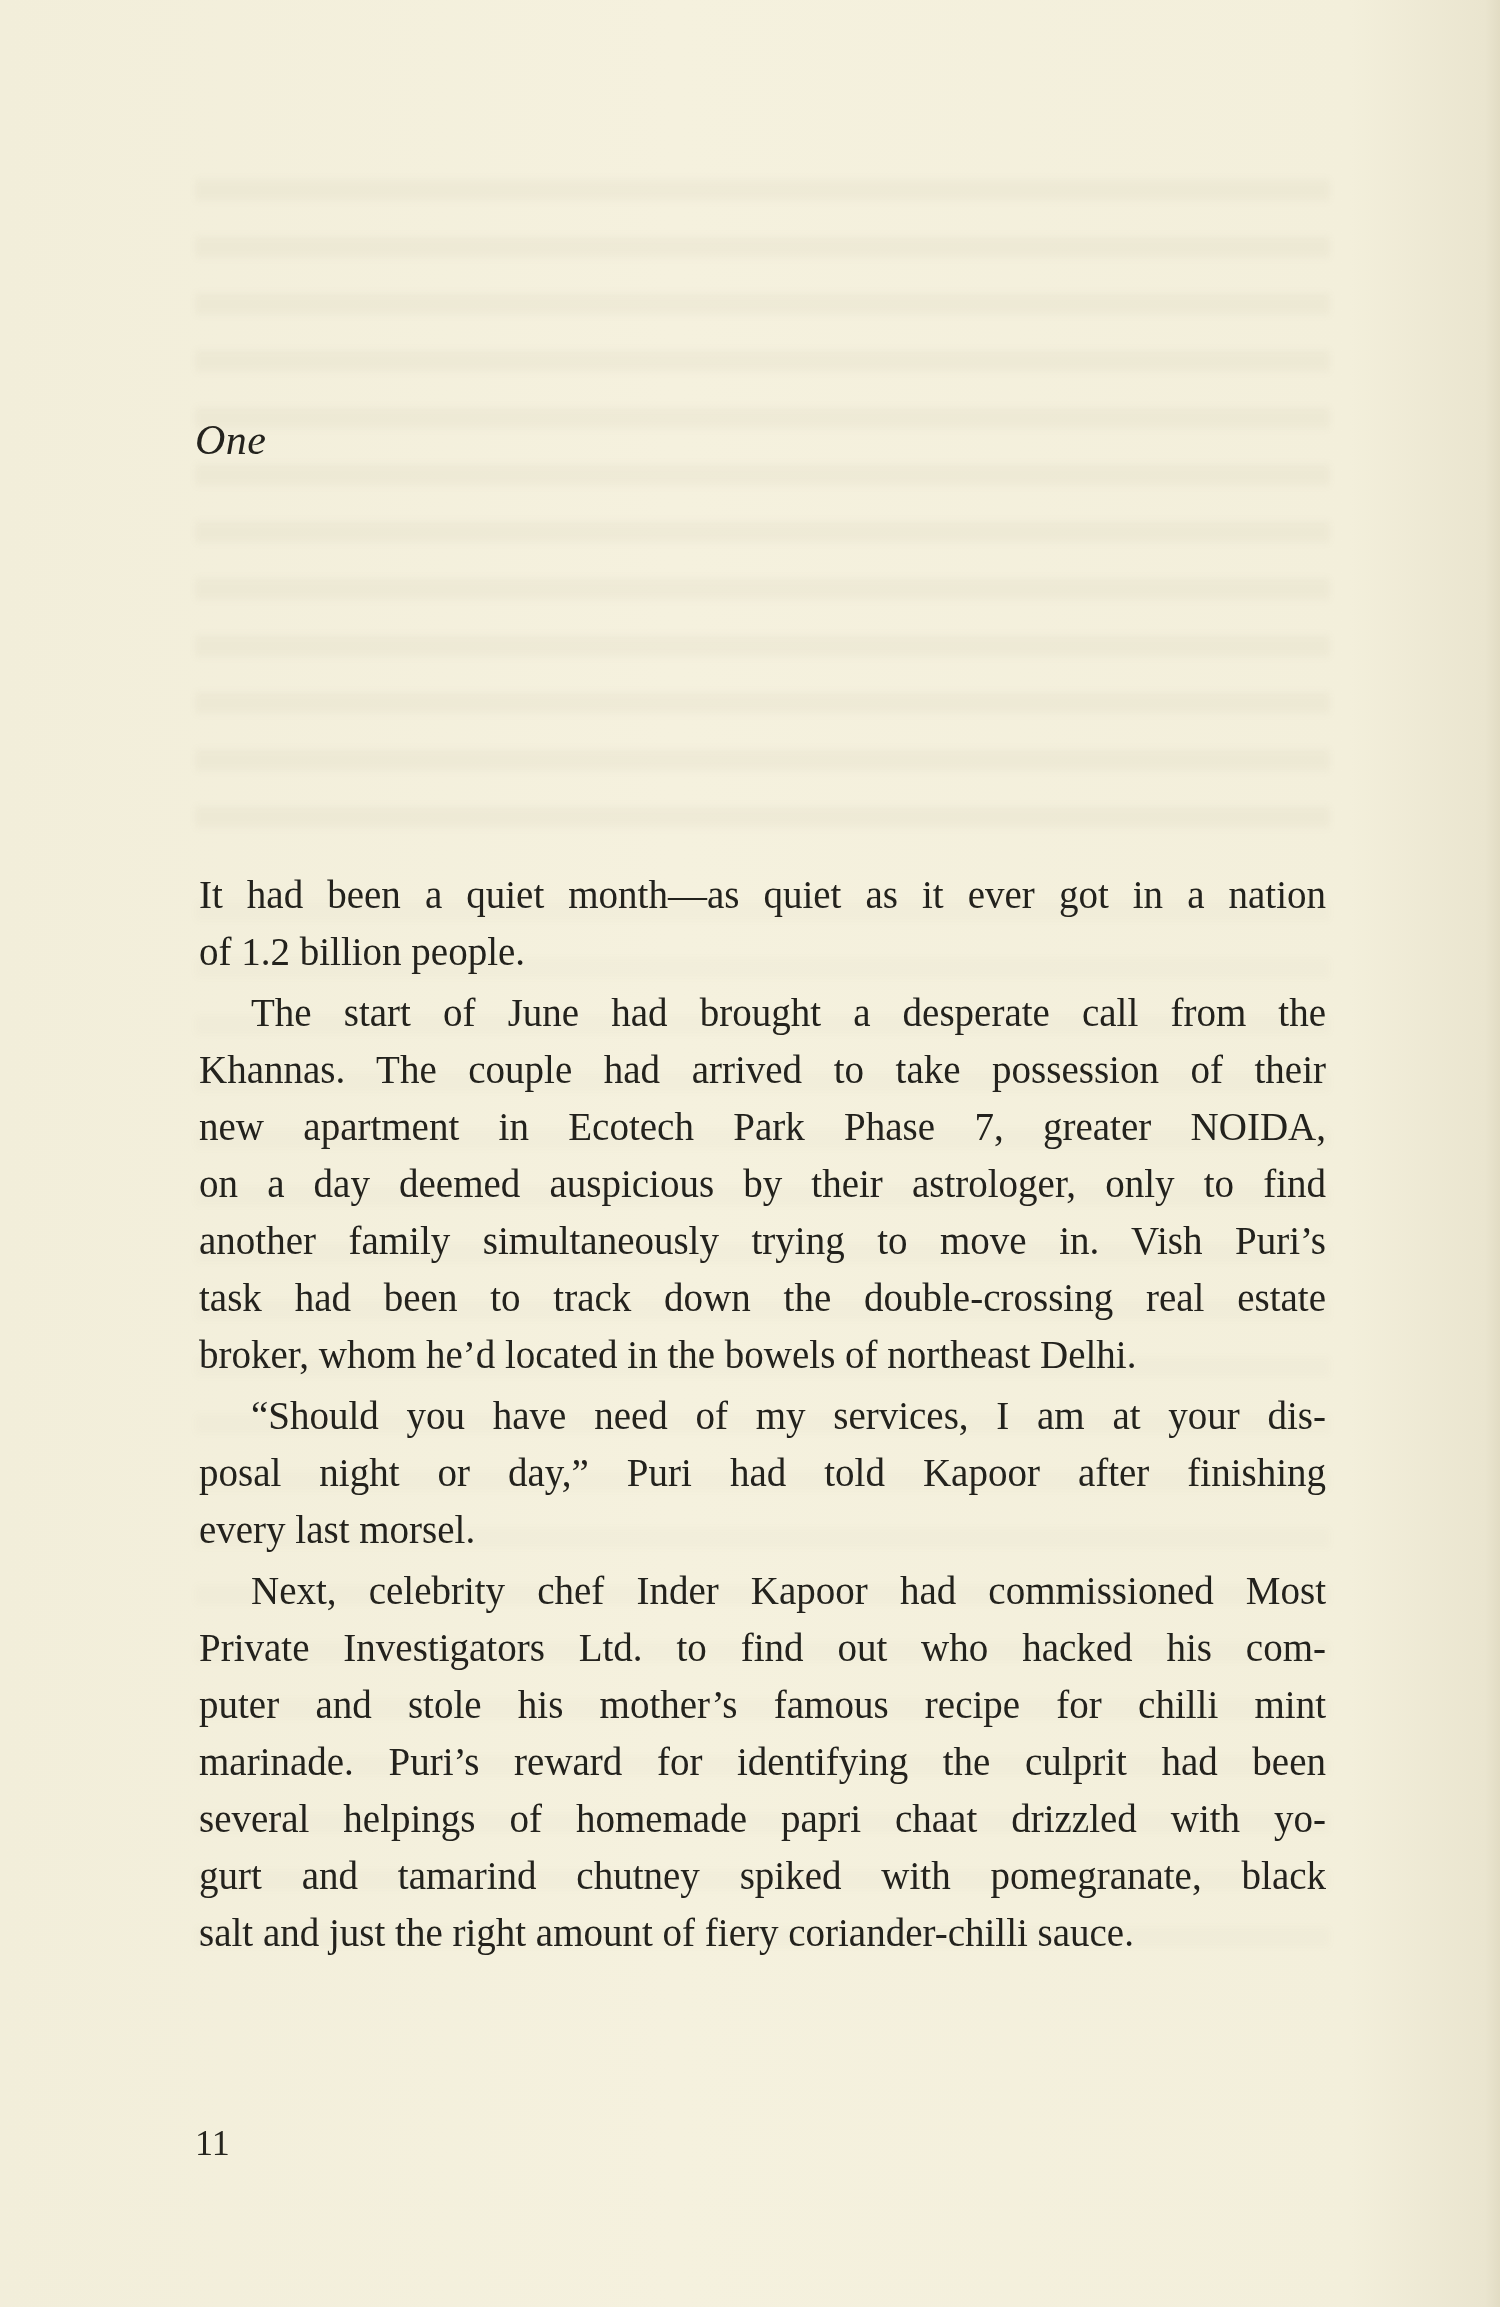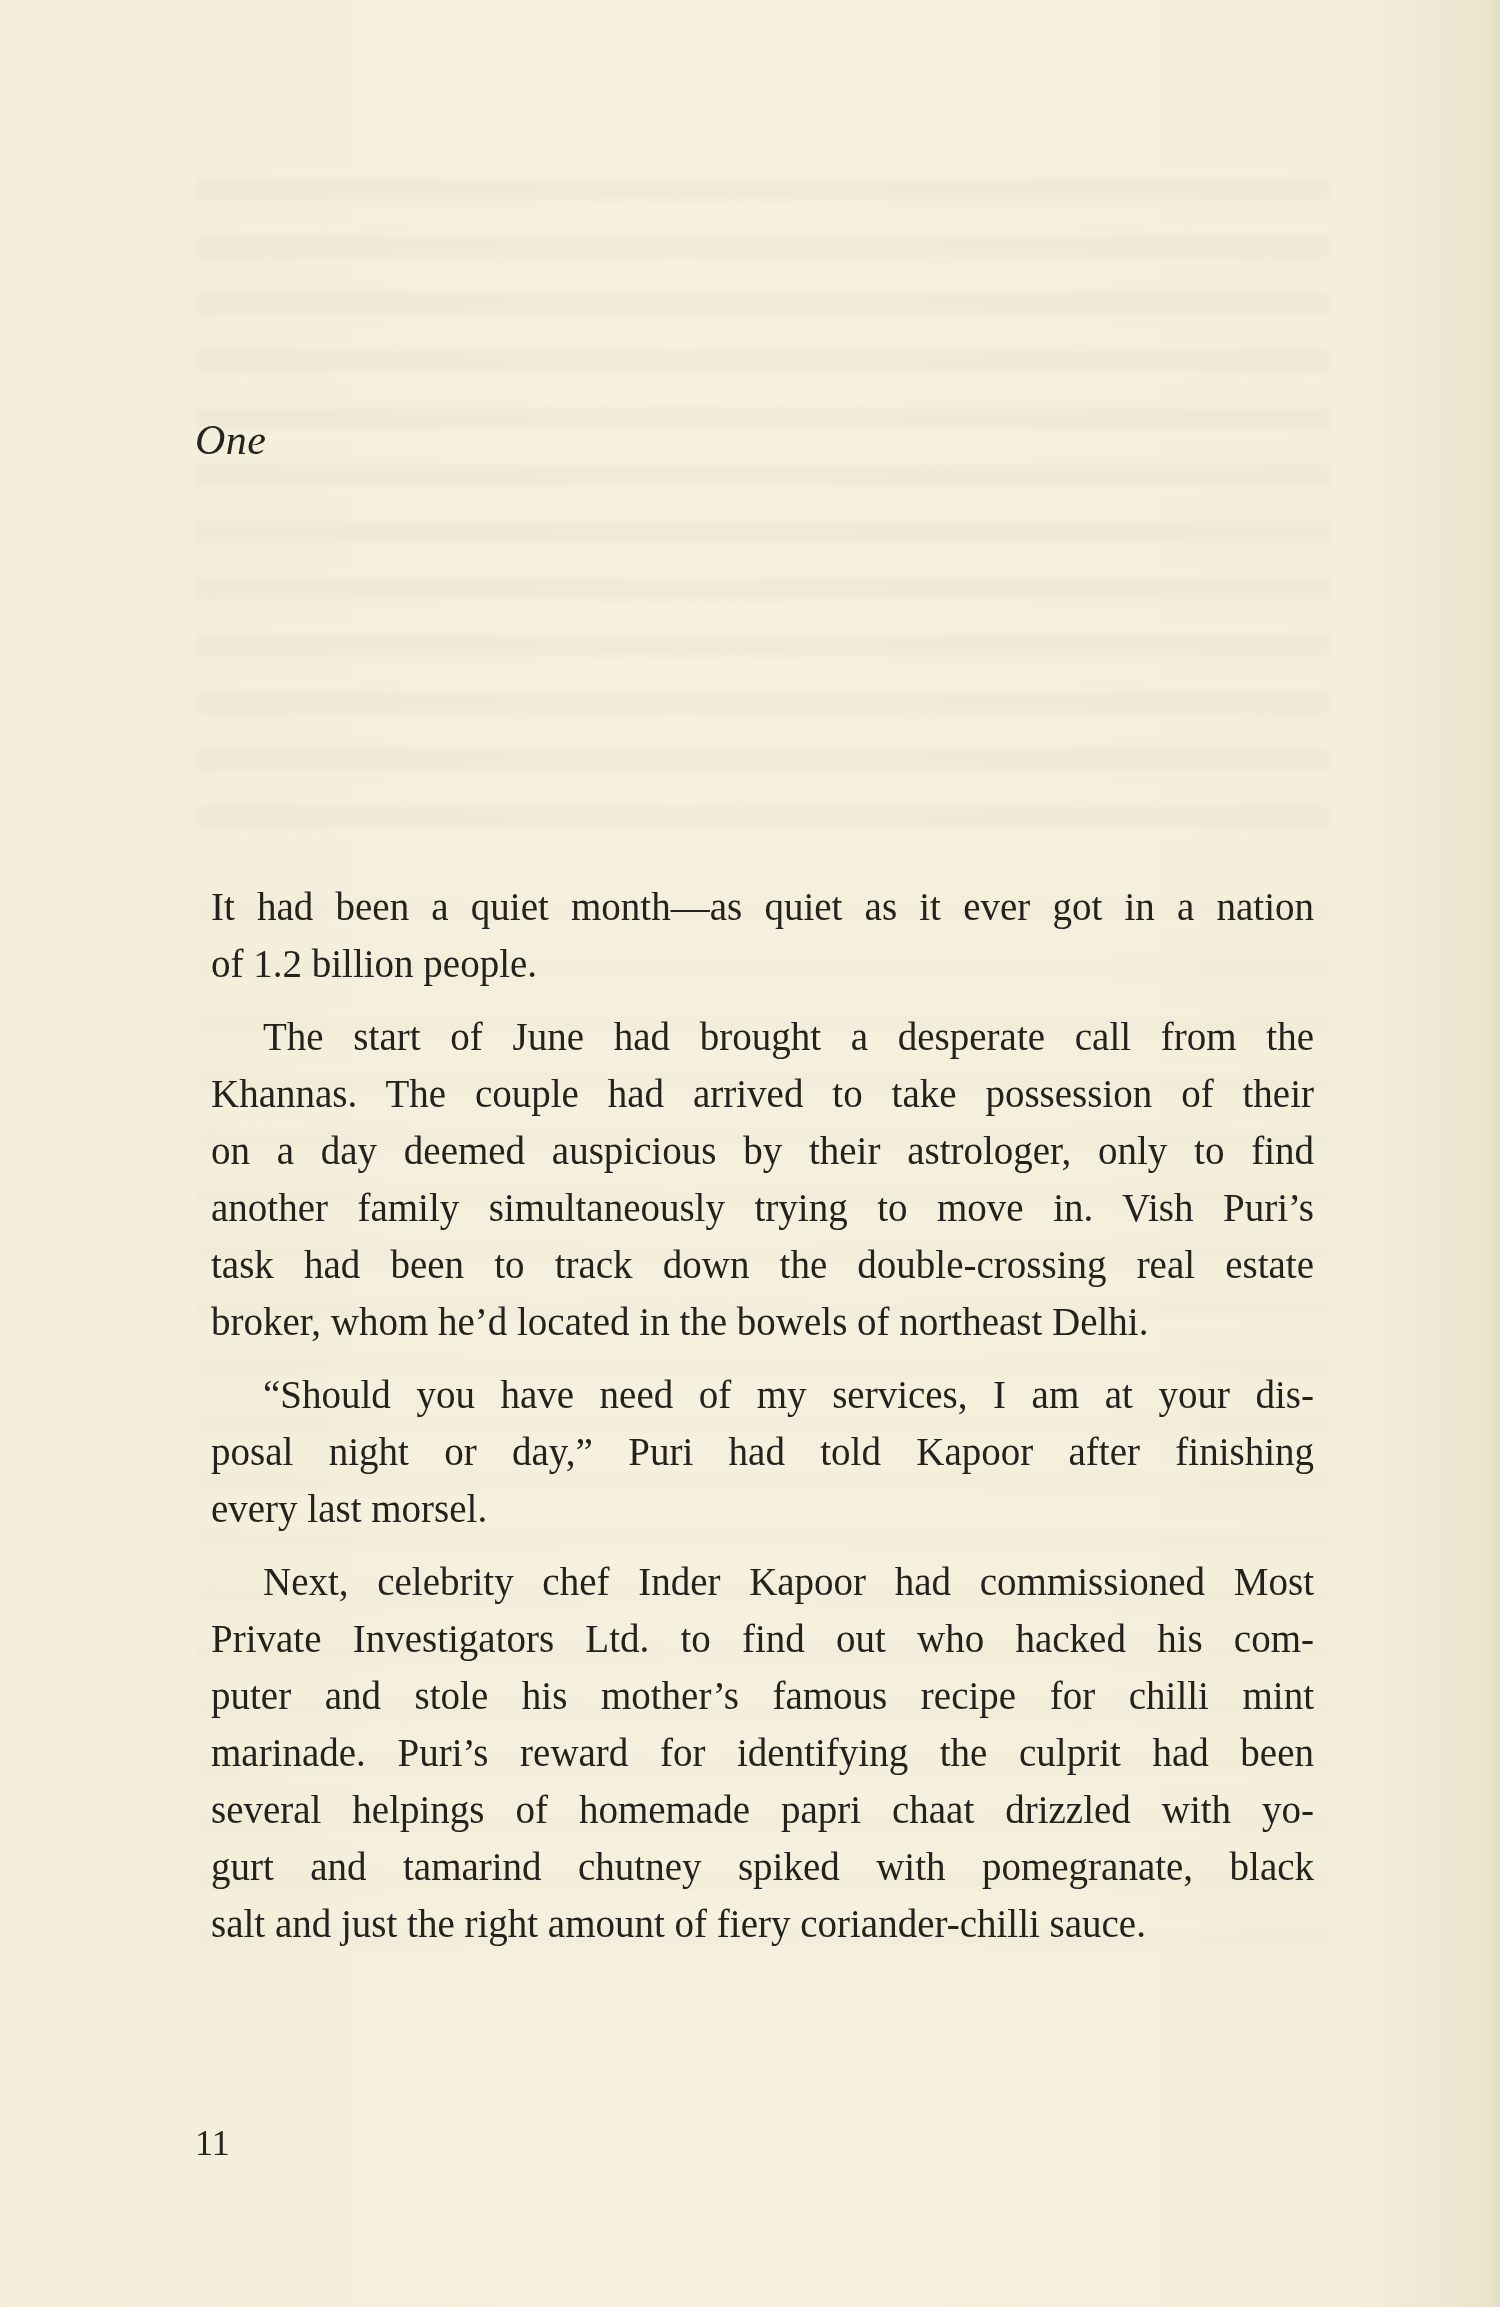--- a/index.html
+++ b/index.html
@@ -71,21 +71,21 @@
     margin-top: 8px;
   }
   .body-text {
     position: absolute;
     top: 862px;
     left: 195px;
     width: 1135px;
     font-size: 39px;
   }
   .paragraph {
-    margin: 16px;
+    margin: 4px;
     padding: 0;
   }
   .line {
     line-height: 57px;
     text-align: justify;
     text-align-last: justify;
     white-space: normal;
   }
   .line.last {
     text-align-last: left;
@@ -113,20 +113,21 @@
   <div class="chapter-heading">One</div>
 
   <div class="body-text" id="body-text">
       <div class="paragraph">
         <div class="line first">It had been a quiet month—as quiet as it ever got in a nation</div>
         <div class="line last">of 1.2 billion people.</div>
       </div>
       <div class="paragraph indent">
         <div class="line first">The start of June had brought a desperate call from the</div>
         <div class="line">Khannas. The couple had arrived to take possession of their</div>
+        <div class="line">new apartment in Ecotech Park Phase 7, greater NOIDA,</div>
         <div class="line">on a day deemed auspicious by their astrologer, only to find</div>
         <div class="line">another family simultaneously trying to move in. Vish Puri’s</div>
         <div class="line">task had been to track down the double-crossing real estate</div>
         <div class="line last">broker, whom he’d located in the bowels of northeast Delhi.</div>
       </div>
       <div class="paragraph indent">
         <div class="line first">“Should you have need of my services, I am at your dis-</div>
         <div class="line">posal night or day,” Puri had told Kapoor after finishing</div>
         <div class="line last">every last morsel.</div>
       </div>

